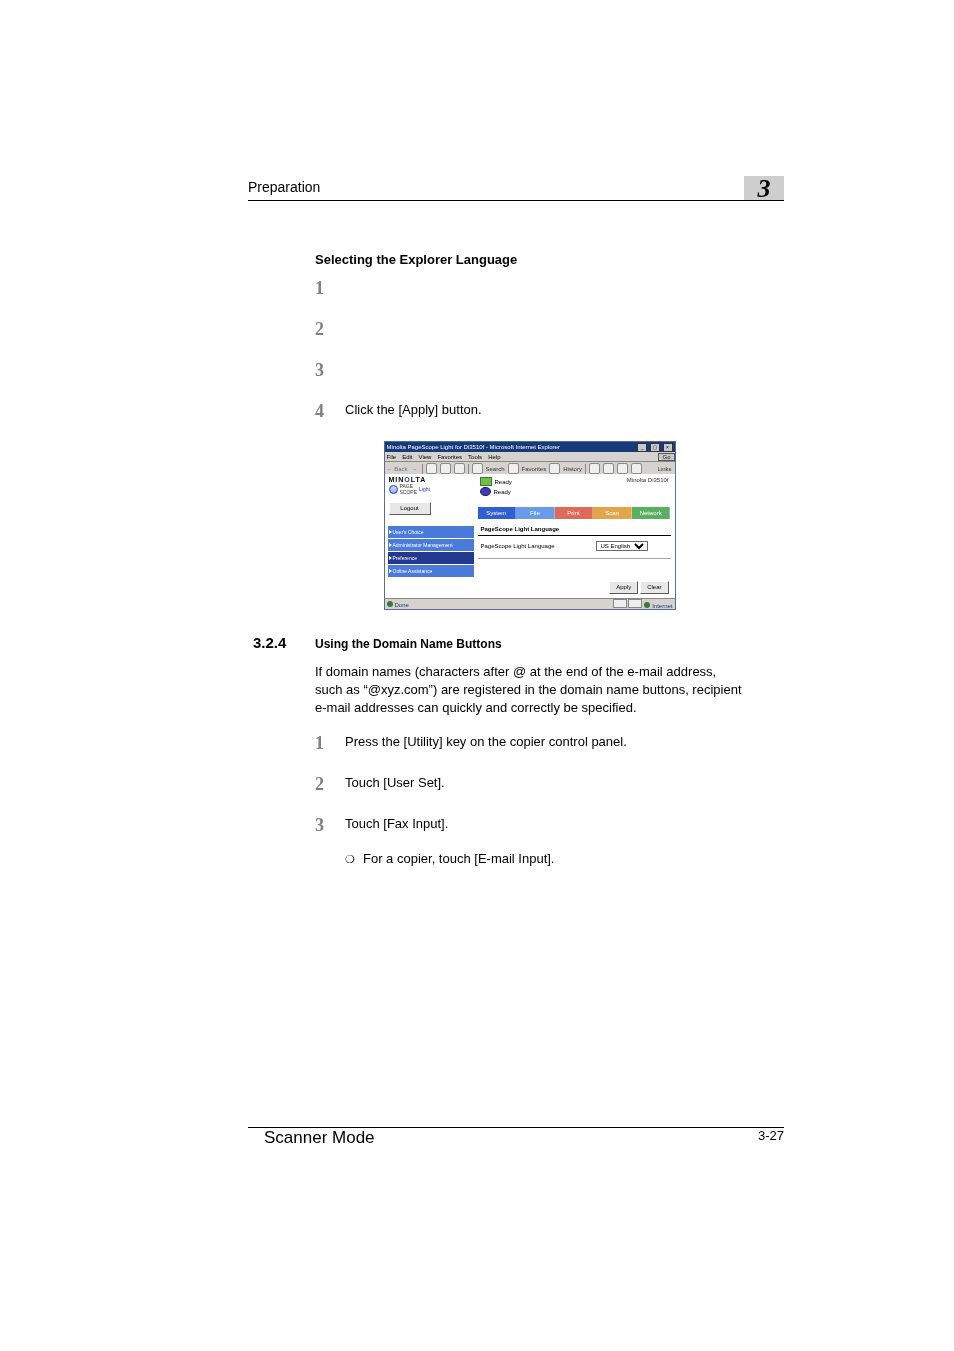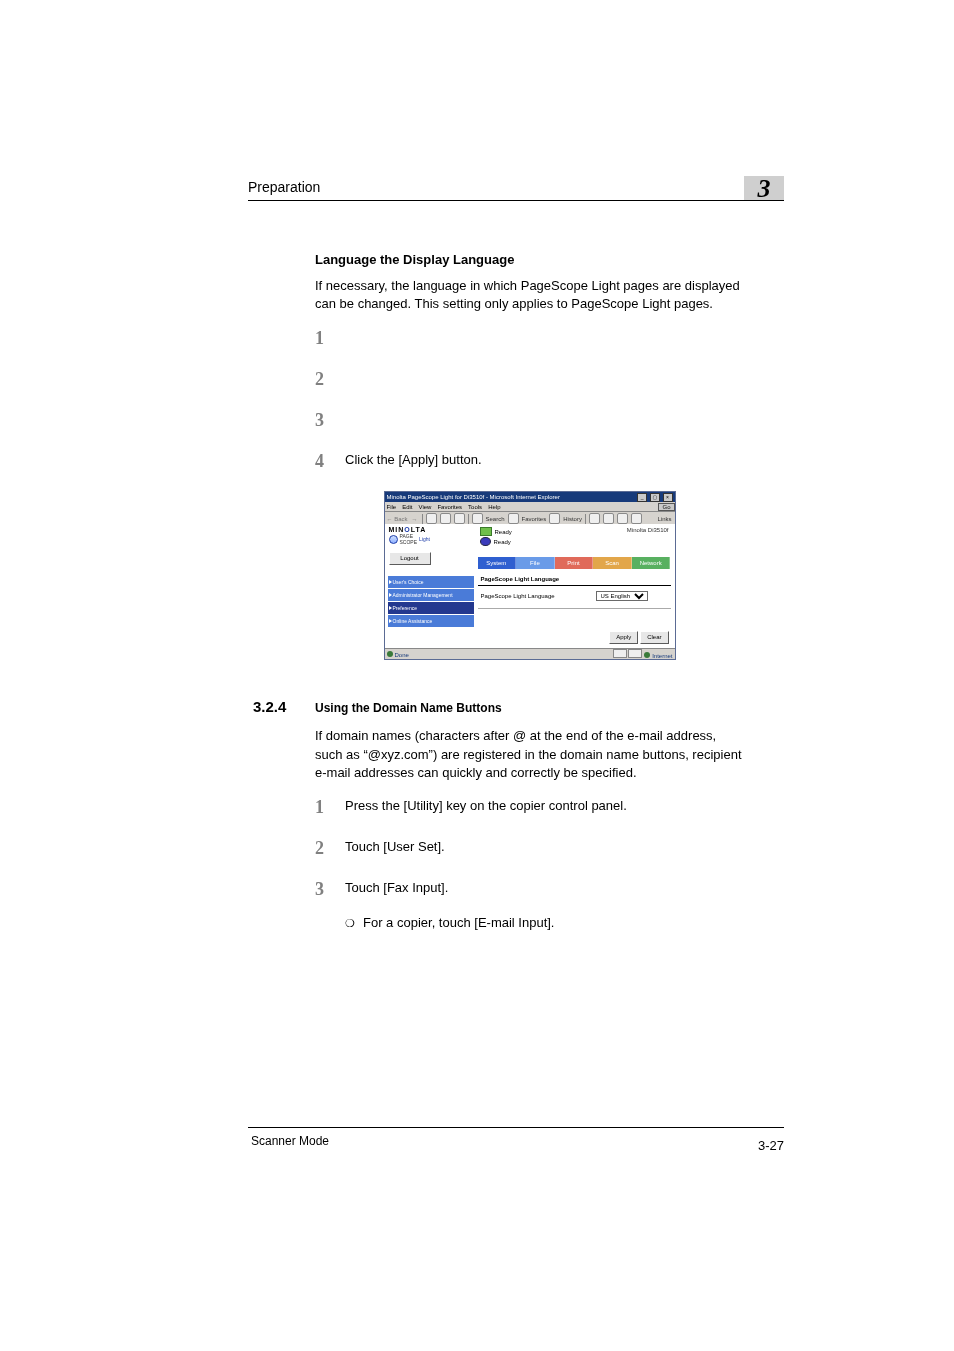--- a/index.html
+++ b/index.html
@@ -88,21 +88,21 @@
   color: #808080;
   font-weight: bold;
   width: 30px;
   flex-shrink: 0;
   position: relative;
   top: -2px;
 }
 .section-row {
   display: flex;
   align-items: baseline;
-  margin-top: 38px;
+  margin-top: 24px;
   margin-bottom: 12px;
 }
 .section-num {
   font-weight: bold;
   font-size: 15px;
   margin-left: -62px;
   width: 62px;
 }
 .section-title {
   font-weight: bold;
@@ -125,29 +125,29 @@
 .footer-line {
   position: absolute;
   left: 248px;
   right: 170px;
   bottom: 223px;
   height: 1px;
   background: #000;
 }
 .footer-left {
   position: absolute;
-  left: 251px;
+  left: 264px;
   bottom: 203px;
-  font-size: 12px;
+  font-size: 17px;
   margin-top: 20px;
 }
 .footer-right {
   position: absolute;
   right: 170px;
-  bottom: 198px;
+  bottom: 208px;
   font-size: 13px;
 }
 
 
 .shot {
   width: 290px;
   height: 167px;
   margin: 10px auto 10px auto;
   border: 1px solid #5b6b94;
   background: #efefef;
@@ -392,22 +392,21 @@
 <div class="page">
 
   <div class="header-row">
     <span class="chapter-title">Preparation</span>
   </div>
   <div class="header-underline"></div>
   <div class="chapter-num-box">3</div>
 
   <div class="content">
 
-    <div class="h4">Language the Display Language</div>
-    <div class="para">If necessary, the language in which PageScope Light pages are displayed can be changed. This setting only applies to PageScope Light pages.</div>
+    <div class="h4">Selecting the Explorer Language</div>
 
     <ol class="num-list">
       <li>
           <span class="num">1</span>
         </li>
       <li>
           <span class="num">2</span>
         </li>
       <li>
           <span class="num">3</span>

